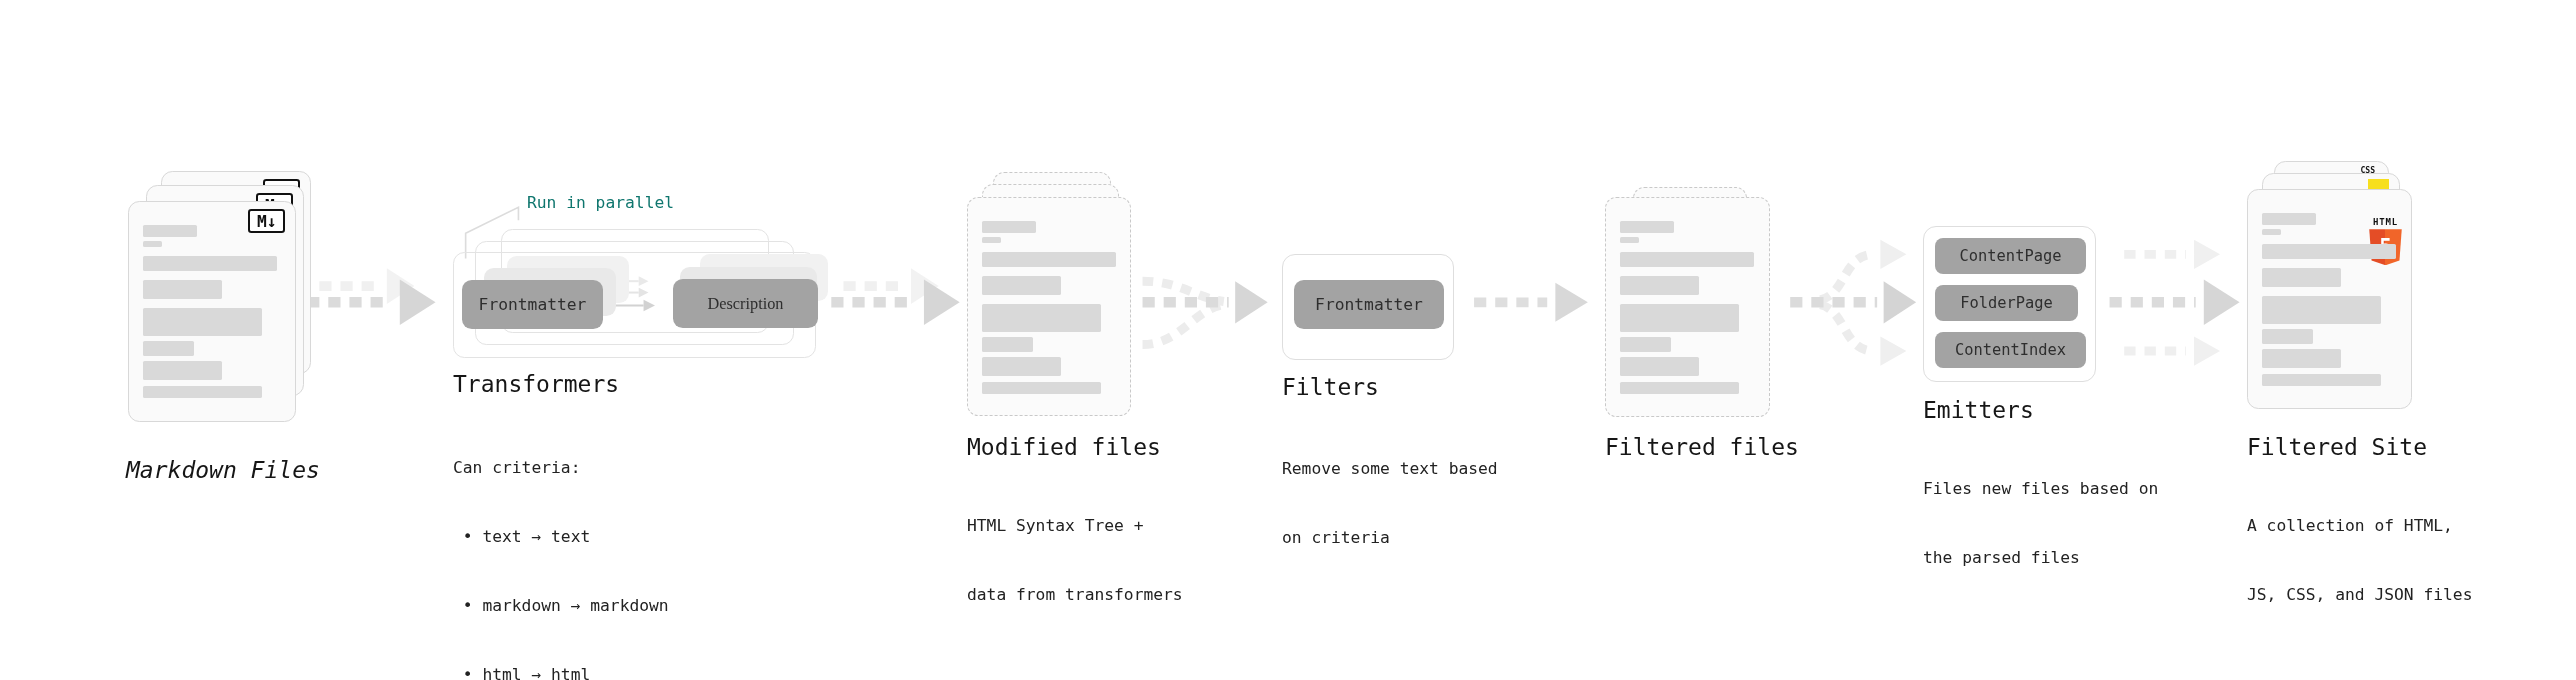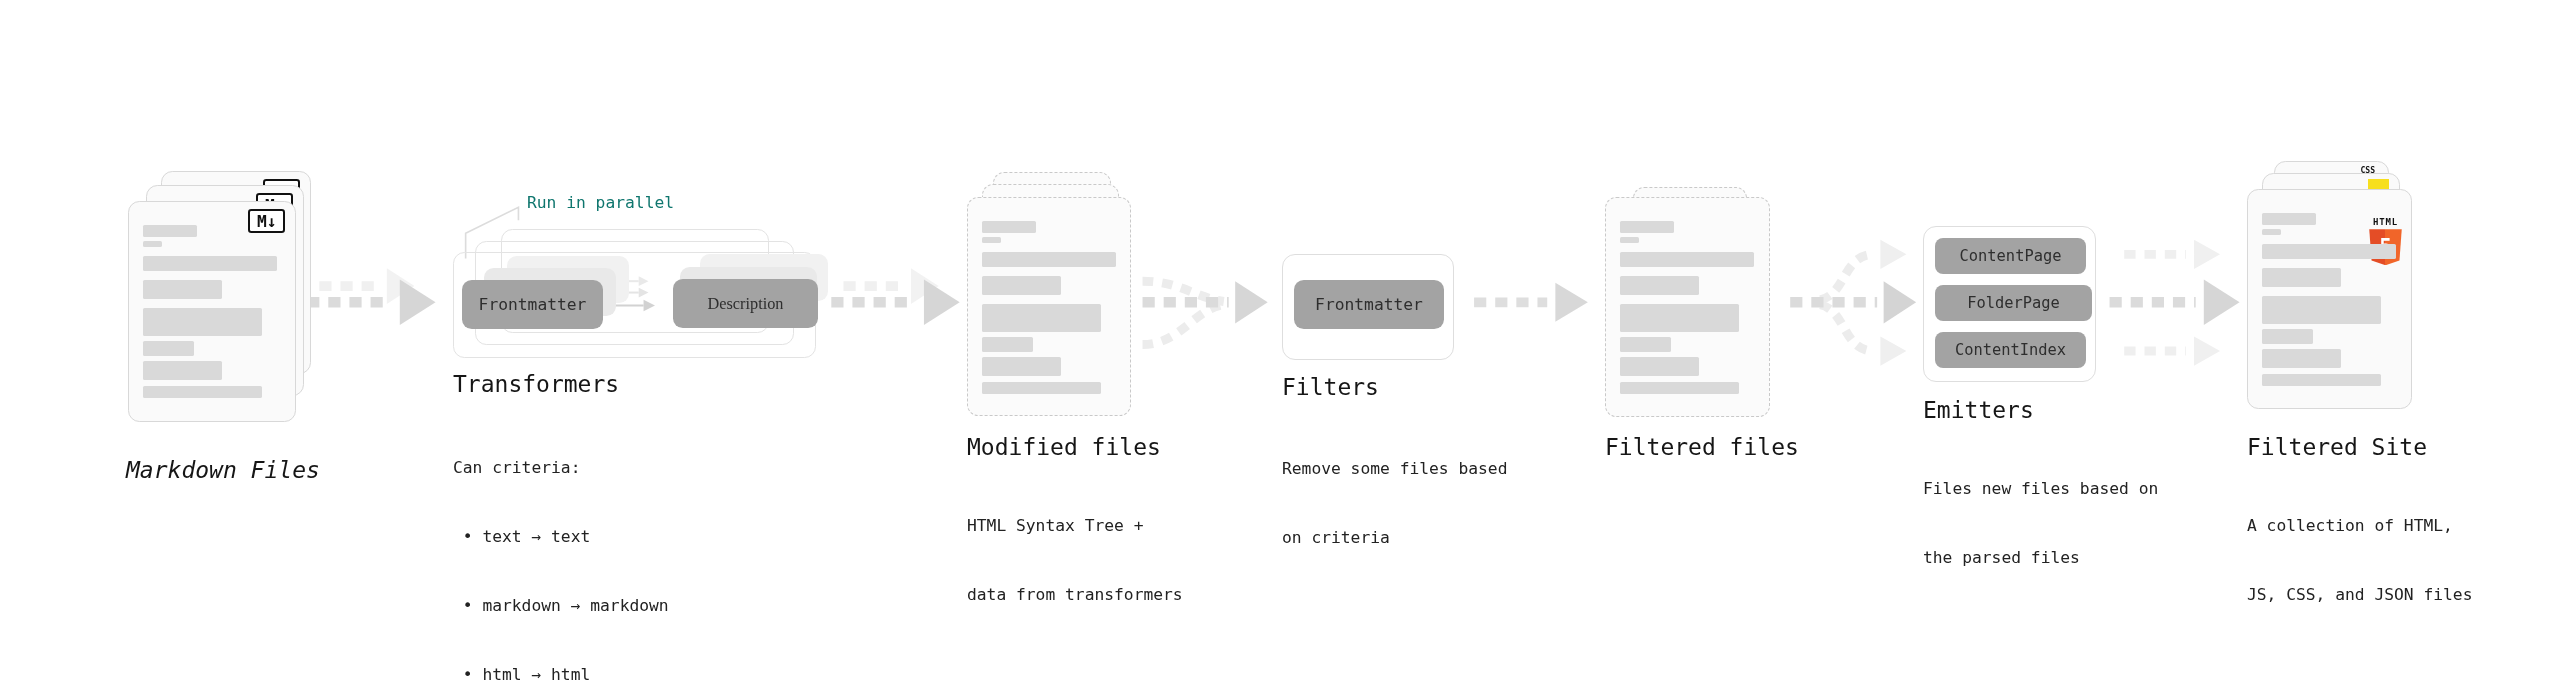--- a/index.html
+++ b/index.html
@@ -175,21 +175,21 @@
       <div>HTML Syntax Tree +</div>
       <div>data from transformers</div>
     </div>
   </div>
 
   <div>
     <div class="frame solid-bg" style="left:1282px;top:254px;width:172px;height:106px;"></div>
     <div class="pill" style="left:1294px;top:280px;width:150px;height:49px;">Frontmatter</div>
     <div class="node-title" style="left:1282px;top:374px;">Filters</div>
     <div class="node-desc" style="left:1282px;top:411px;">
-      <div>Remove some files based</div>
+      <div>Remove some text based</div>
       <div>on criteria</div>
     </div>
   </div>
 
   <div>
     <div class="file-card dashed" style="left:1633px;top:187px;width:114px;height:203px;"></div>
     <div class="file-card dashed" style="left:1605px;top:197px;width:165px;height:220px;">
       <div class="bars">
           <div class="bar" style="top: 23px; width: 54px; height: 12.2px;"></div>
           <div class="bar" style="top: 39px; width: 18.7px; height: 5.7px;"></div>
@@ -200,21 +200,21 @@
           <div class="bar" style="top: 159px; width: 79px; height: 18.7px;"></div>
           <div class="bar" style="top: 184px; width: 119px; height: 12.2px;"></div>
         </div>
     </div>
     <div class="node-title" style="left:1605px;top:434px;">Filtered files</div>
   </div>
 
   <div>
     <div class="frame solid-bg" style="left:1923px;top:226px;width:173px;height:156px;"></div>
     <div class="pill" style="left:1935px;top:238px;width:151px;height:36px;border-radius:8.1px;font-size:15.4px;">ContentPage</div>
-    <div class="pill" style="left:1935px;top:285px;width:157px;height:36px;border-radius:8.1px;font-size:15.4px;">FolderPage</div>
+    <div class="pill" style="left:1935px;top:285px;width:143px;height:36px;border-radius:8.1px;font-size:15.4px;">FolderPage</div>
     <div class="pill" style="left:1935px;top:332px;width:151px;height:36px;border-radius:8.1px;font-size:15.4px;">ContentIndex</div>
     <div class="node-title" style="left:1923px;top:397px;">Emitters</div>
     <div class="node-desc" style="left:1923px;top:431px;">
       <div>Files new files based on</div>
       <div>the parsed files</div>
     </div>
   </div>
 
   <div>
     <div class="file-card" style="left:2274px;top:161px;width:115px;height:203px;">

